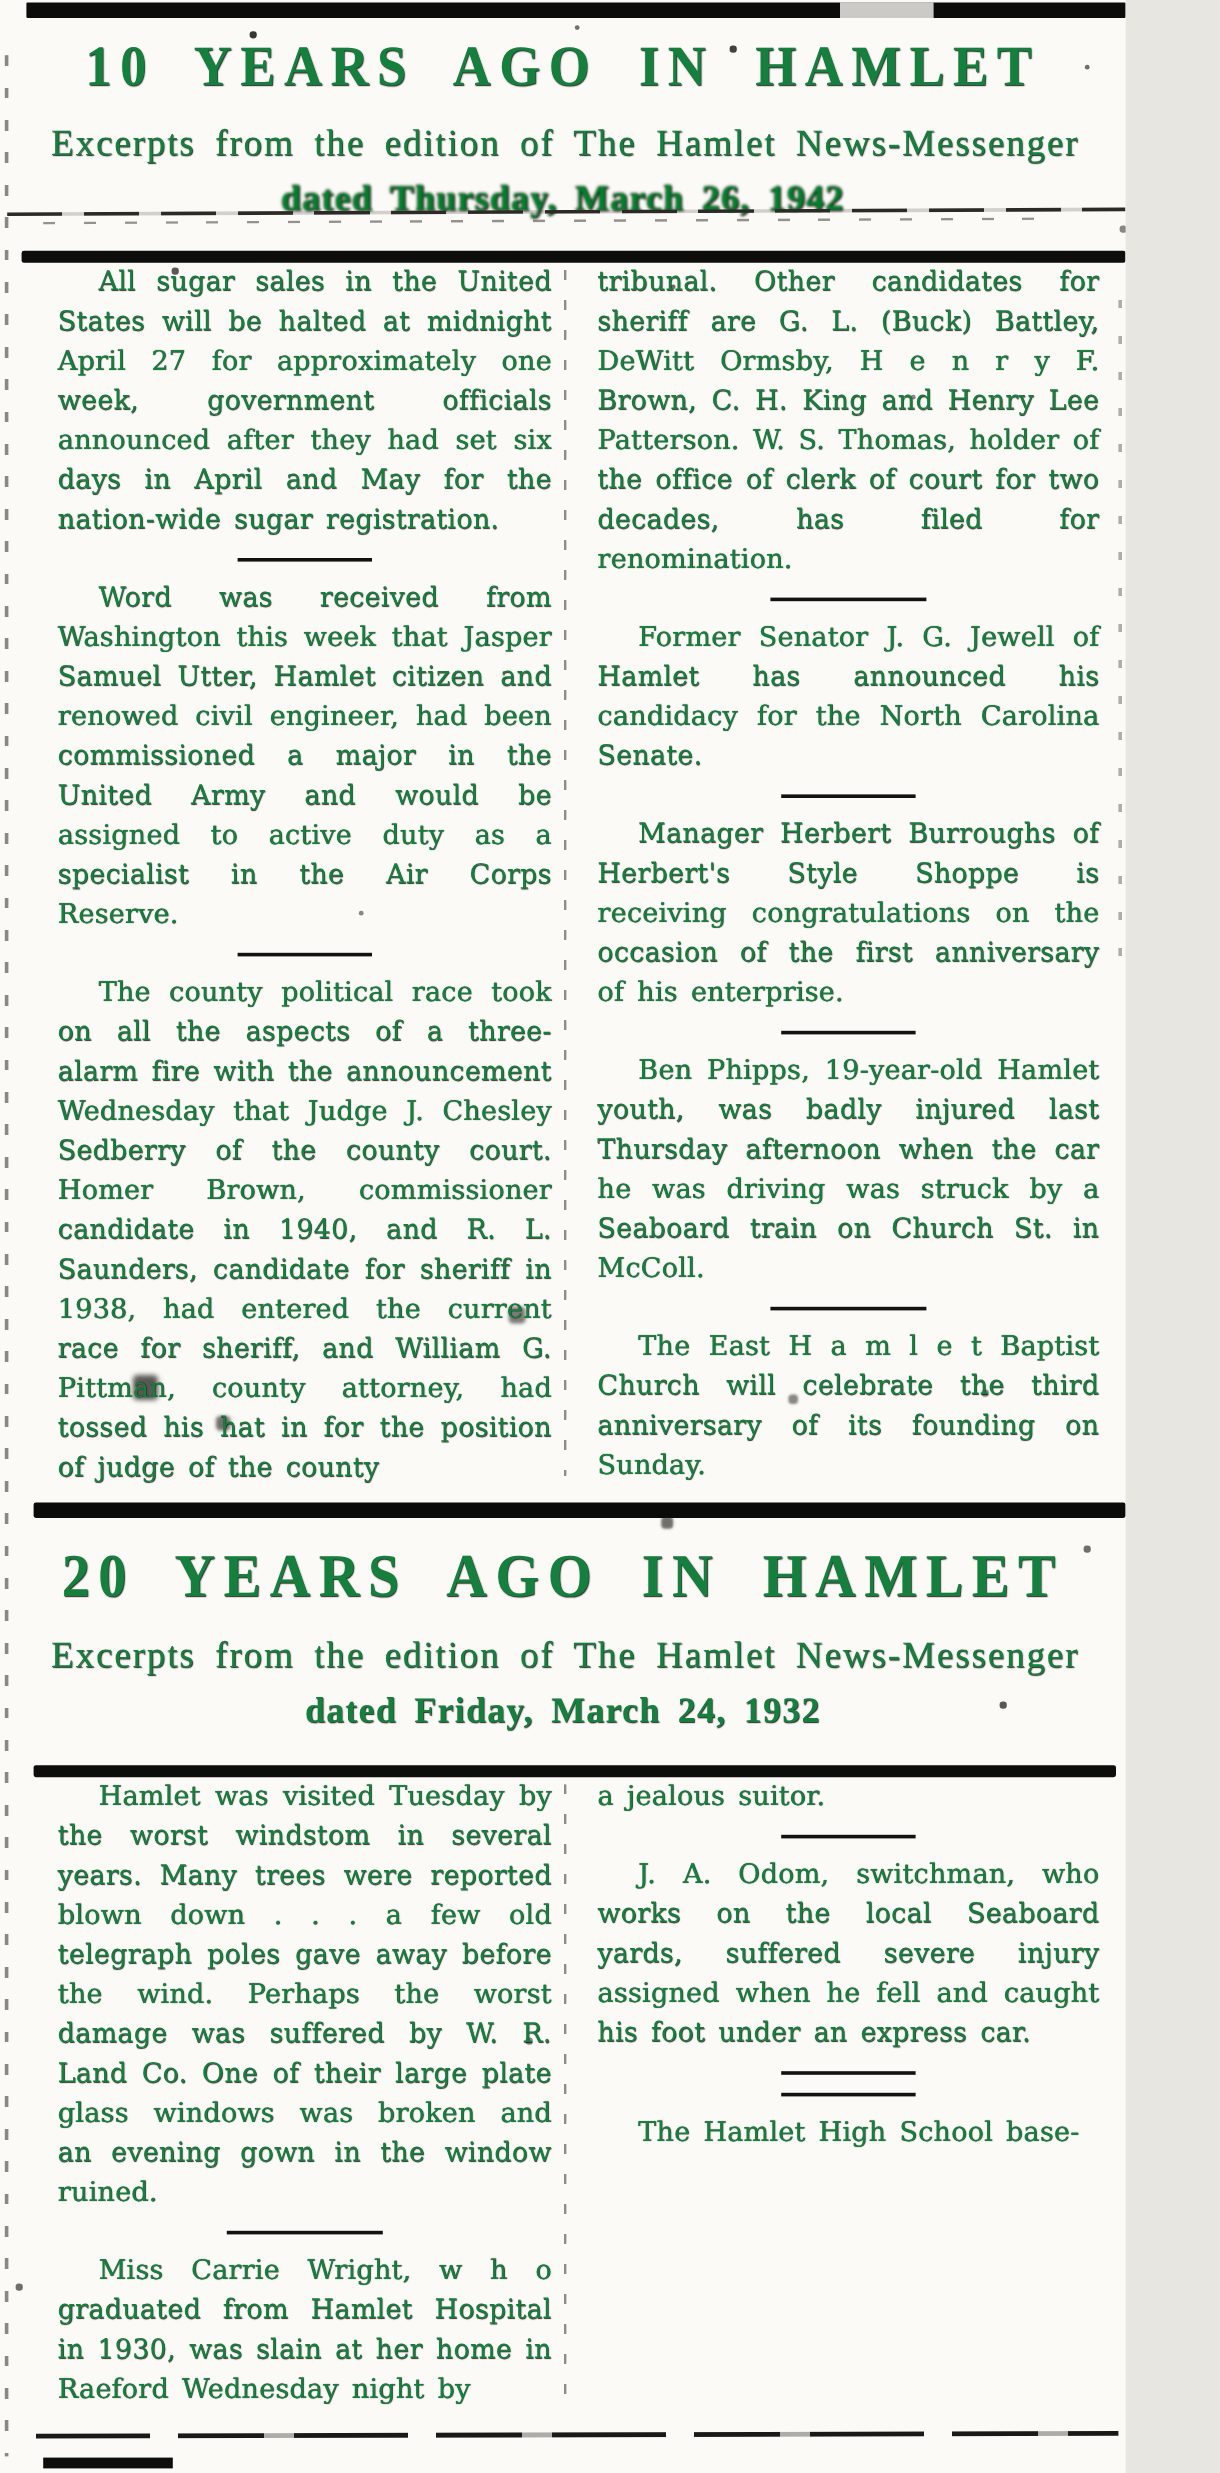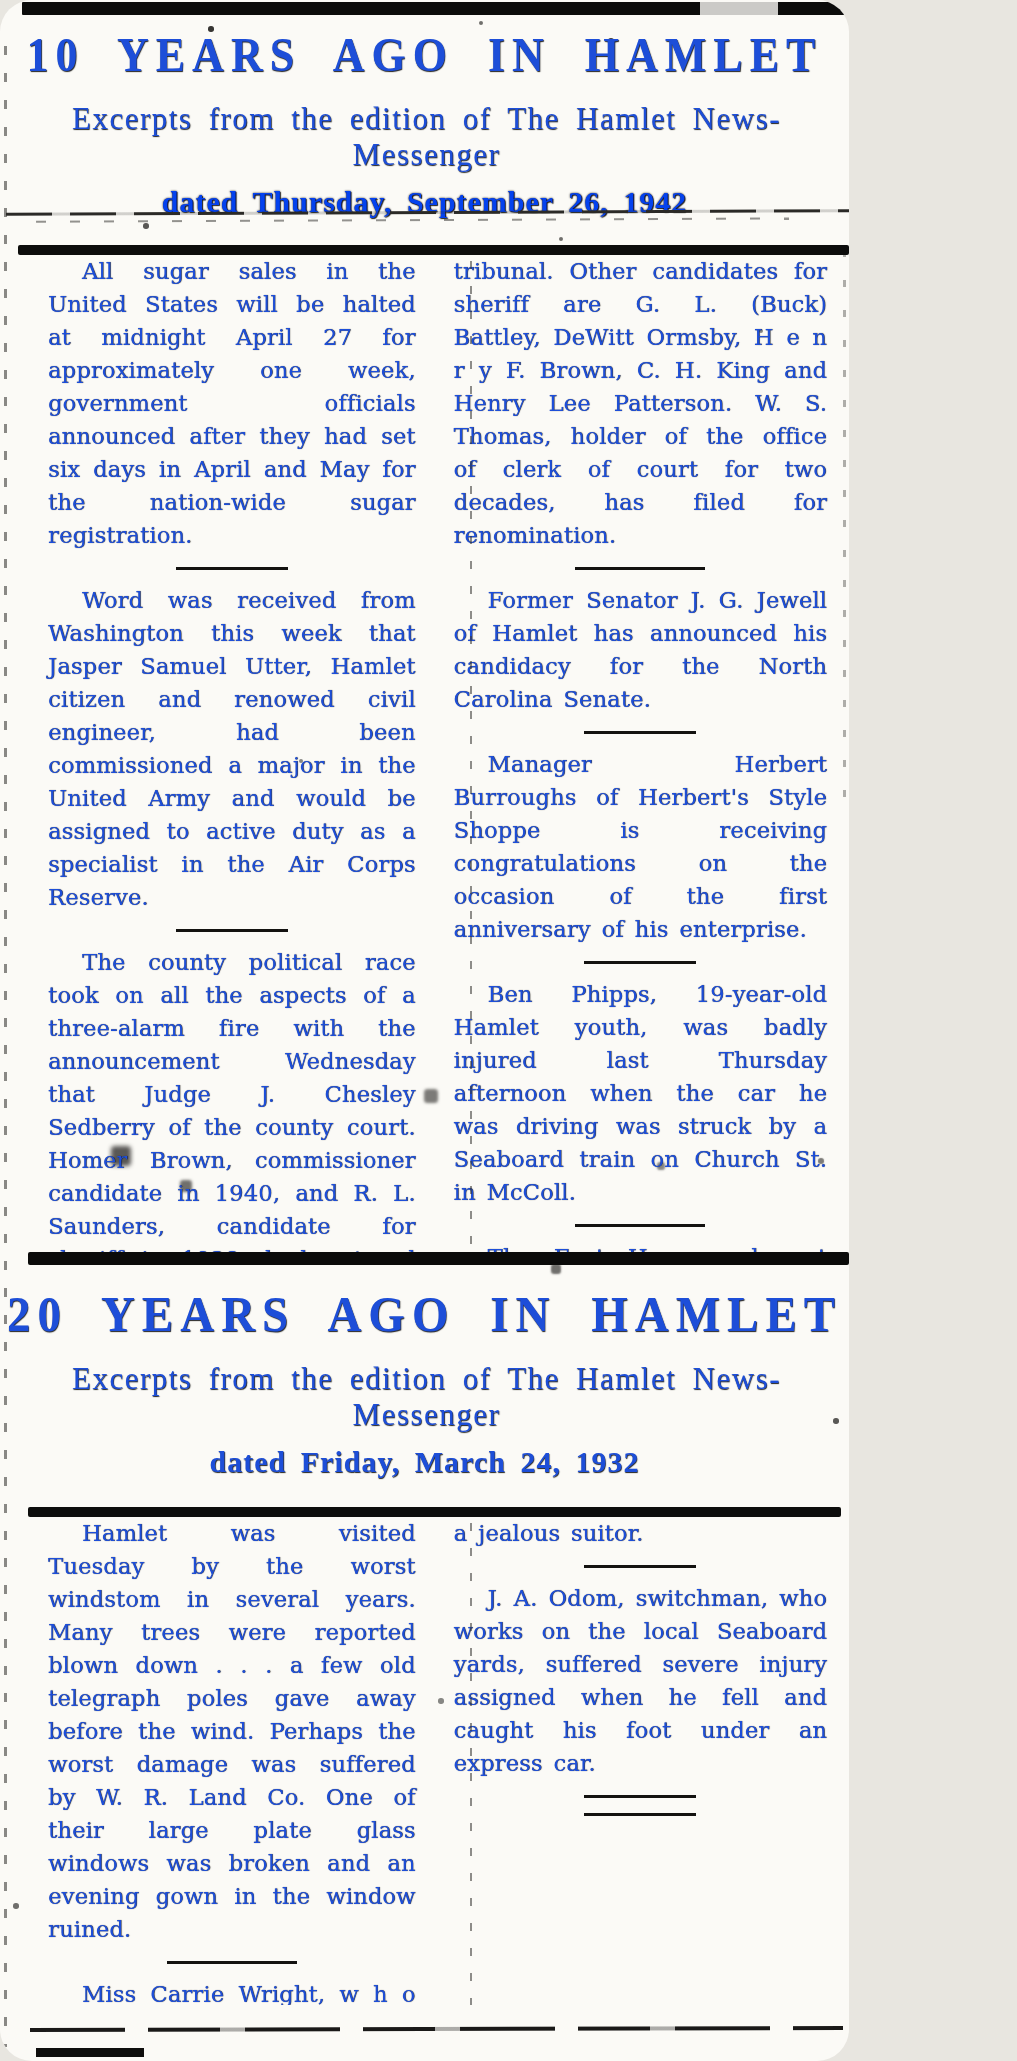--- a/index.html
+++ b/index.html
@@ -1,19 +1,19 @@
 <!DOCTYPE html>
 <html><head>
 <meta charset="utf-8">
 <style>
   html,body{margin:0;padding:0;}
   body{width:1017px;height:2061px;overflow:hidden;background:#e8e6e0;}
   .page{
-    position:relative;width:849px;height:2061px;background:#fbfaf6;
-    font-family:"DejaVu Serif",serif;color:#1d4ed8;overflow:hidden;border-radius:32px;
+    position:relative;width:938px;height:2061px;background:#fbfaf6;
+    font-family:"DejaVu Serif",serif;color:#15803d;overflow:hidden;
   }
   
   .top-bar{position:absolute;top:2px;left:22px;right:0;height:13px;background:#0c0c0b;border-radius:1px;}
   .top-bar::after{content:"";position:absolute;left:678px;width:78px;top:0;bottom:0;background:#fbfaf6;opacity:.8;}
   .left-dashes{position:absolute;left:4px;top:46px;bottom:14px;width:3px;
     background:repeating-linear-gradient(to bottom,#2c2b28 0 9px,transparent 9px 27px);opacity:.55;}
   .right-dashes{position:absolute;right:3px;top:250px;height:560px;width:3px;
     background:repeating-linear-gradient(to bottom,#3a3935 0 7px,transparent 7px 30px);opacity:.4;}
   .speckles{position:absolute;top:0;left:0;width:2px;height:2px;background:transparent;border-radius:50%;
     box-shadow:
@@ -87,21 +87,21 @@
   <div class="top-bar"></div>
   <div class="left-dashes"></div>
   <div class="right-dashes"></div>
   <div class="speckles"></div>
 
   <section class="article a1">
     <h1 class="title">10 YEARS AGO IN HAMLET</h1>
     <h2 class="subtitle">Excerpts from the edition of The Hamlet News-Messenger</h2>
     <div class="dateline-wrap">
       <span class="strike-line"></span>
-      <h3 class="dateline smudged">dated Thursday, September 26, 1942</h3>
+      <h3 class="dateline smudged">dated Thursday, March 26, 1942</h3>
     </div>
     <div class="rule"></div>
 
     <div class="cols">
       <div class="col left">
         <p class="para">All sugar sales in the United States will be halted at midnight April 27 for approximately one week, government officials announced after they had set six days in April and May for the nation-wide sugar registration.</p>
         <div class="pdiv"></div>
         <p class="para">Word was received from Washington this week that Jasper Samuel Utter, Hamlet citizen and renowed civil engineer, had been commissioned a major in the United Army and would be assigned to active duty as a specialist in the Air Corps Reserve.</p>
         <div class="pdiv"></div>
         <p class="para">The county political race took on all the aspects of a three-alarm fire with the announcement Wednesday that Judge J. Chesley Sedberry of the county court. Homer Brown, commissioner candidate in 1940, and R. L. Saunders, candidate for sheriff in 1938, had entered the current race for sheriff, and William G. Pittman, county attorney, had tossed his hat in for the position of judge of the county</p>
@@ -135,19 +135,20 @@
         <p class="para">Hamlet was visited Tuesday by the worst windstom in several years. Many trees were reported blown down . . . a few old telegraph poles gave away before the wind. Perhaps the worst damage was suffered by W. R. Land Co. One of their large plate glass windows was broken and an evening gown in the window ruined.</p>
         <div class="pdiv wide"></div>
         <p class="para">Miss Carrie Wright, w h o graduated from Hamlet Hospital in 1930, was slain at her home in Raeford Wednesday night by</p>
       </div>
       <div class="col right">
         <p class="para no-indent">a jealous suitor.</p>
         <div class="pdiv"></div>
         <p class="para">J. A. Odom, switchman, who works on the local Seaboard yards, suffered severe injury assigned when he fell and caught his foot under an express car.</p>
         <div class="pdiv"></div>
         <div class="pdiv"></div>
+        <p class="para">The Hamlet High School base-</p>
       </div>
     </div>
   </section>
 
   <div class="bottom-broken-rule"></div>
   <div class="bottom-left-bar"></div>
 </div>
 
 </body></html>

